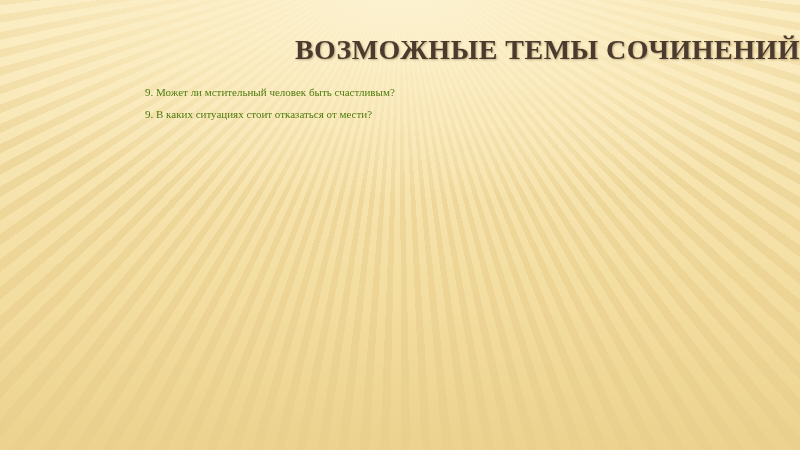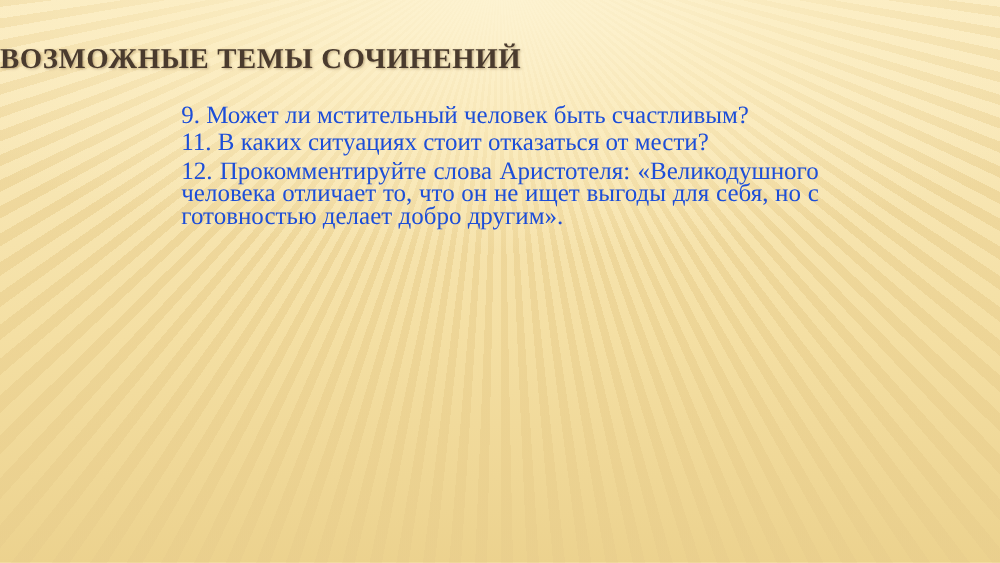--- a/index.html
+++ b/index.html
@@ -11,36 +11,35 @@
     .bg {
       position: absolute; inset: 0;
       background:
         radial-gradient(ellipse 70% 45% at 50% 0%, rgba(253,243,210,0.95) 0%, rgba(252,238,196,0.7) 45%, rgba(0,0,0,0) 100%),
         repeating-conic-gradient(from 90deg at 50% -10%, rgba(232,205,140,0.55) 0deg 1.1deg, rgba(252,238,196,0) 1.1deg 2.4deg),
         linear-gradient(to bottom, #fbedc4 0%, #f4dfa3 60%, #ecd28e 100%);
     }
     .slide { position: absolute; inset: 0; }
     .title {
       position: absolute; left: 0; right: 0; top: 34px;
-      text-align: left;
-      font-size: 23px; font-weight: bold; letter-spacing: 0.5px;
+      text-align: right;
+      font-size: 28px; font-weight: bold; letter-spacing: 0.5px;
       color: #4a3b2e;
       text-shadow: 1px 1px 2px rgba(120,90,50,0.45);
     }
     .content {
       position: absolute; left: 145px; width: 510px; top: 83px;
-      color: #1d4ed8; font-size: 20px; line-height: 18.3px;
+      color: #4d7c0f; font-size: 11px; line-height: 18.3px;
       text-align: justify;
     }
     .content p { margin: 0 0 4px 0; }
   </style>
 </head>
 <body>
 
 <div class="bg"></div>
 <div class="slide">
   <div class="title">ВОЗМОЖНЫЕ ТЕМЫ СОЧИНЕНИЙ</div>
   <div class="content">
     <p>9. Может ли мстительный человек быть счастливым?</p>
-    <p>11. В каких ситуациях стоит отказаться от мести?</p>
-    <p>12. Прокомментируйте слова Аристотеля: «Великодушного человека отличает то, что он не ищет выгоды для себя, но с готовностью делает добро другим».</p>
+    <p>9. В каких ситуациях стоит отказаться от мести?</p>
   </div>
 </div>
 
 </body></html>

